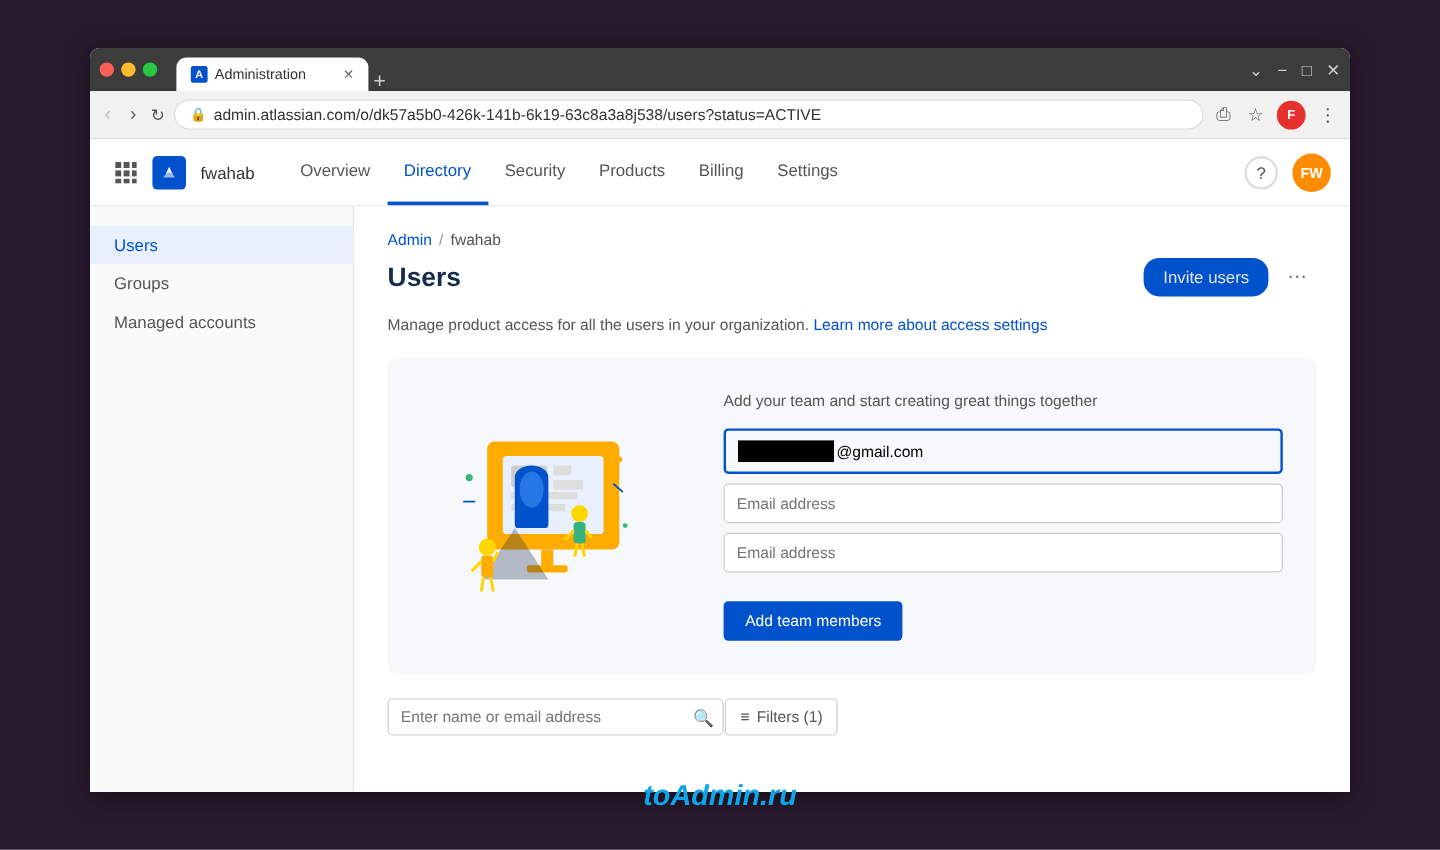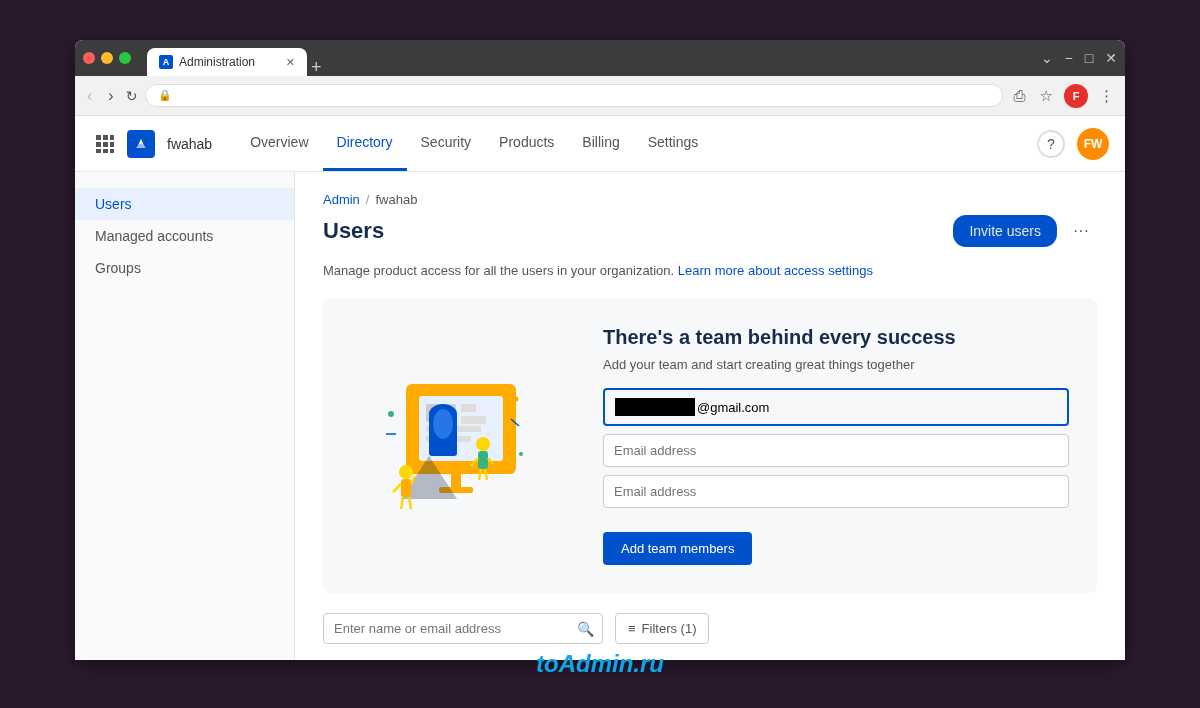--- a/index.html
+++ b/index.html
@@ -465,21 +465,21 @@
       padding: 9px 18px;
       font-size: 13px;
       cursor: pointer;
       font-weight: 500;
     }
 
     
     .search-filter-bar {
       display: flex;
       align-items: center;
-      gap: 12px;
+      gap: 1px;
       margin-top: 8px;
     }
 
     .search-input-wrapper {
       position: relative;
       flex: 0 0 280px;
     }
 
     .search-input {
       border: 1px solid #ccc;
@@ -563,20 +563,21 @@
       <span class="win-action">✕</span>
     </div>
   </div>
 
   <div class="address-bar">
     <span class="nav-btn disabled">‹</span>
     <span class="nav-btn">›</span>
     <span class="refresh-btn">↻</span>
     <div class="url-bar">
       <span class="lock-icon">🔒</span>
+      <span class="url-text">admin.atlassian.com/o/dk57a5b0-426k-141b-6k19-63c8a3a8j538/users?status=ACTIVE</span>
     </div>
     <div class="toolbar-right">
       <span class="toolbar-icon-btn">⎙</span>
       <span class="toolbar-icon-btn">☆</span>
       <div class="profile-circle">
         <span>F</span>
       </div>
       <span class="toolbar-icon-btn">⋮</span>
     </div>
   </div>
@@ -615,22 +616,22 @@
       <div class="nav-right">
         <div class="help-btn">?</div>
         <div class="user-avatar">FW</div>
       </div>
     </div>
 
     <div class="main-layout">
 
       <div class="sidebar">
         <div class="sidebar-item active">Users</div>
+        <div class="sidebar-item">Groups</div>
         <div class="sidebar-item">Managed accounts</div>
-        <div class="sidebar-item">Groups</div>
       </div>
 
       <div class="content-area">
 
         <div class="breadcrumb">
           <span class="breadcrumb-link">Admin</span>
           <span class="breadcrumb-sep">/</span>
           <span>fwahab</span>
         </div>
 
@@ -687,21 +688,20 @@
 
               <circle cx="40" cy="60" r="3" fill="#36B37E"></circle>
               <circle cx="165" cy="45" r="2.5" fill="#FFAB00"></circle>
               <circle cx="170" cy="100" r="2" fill="#36B37E"></circle>
               <line x1="35" y1="80" x2="45" y2="80" stroke="#0052cc" stroke-width="1.5"></line>
               <line x1="160" y1="65" x2="168" y2="72" stroke="#0052cc" stroke-width="1.5"></line>
             </svg>
           </div>
 
           <div class="team-form">
-            <h3>There's a team behind every success</h3>
             <p>Add your team and start creating great things together</p>
             <div class="email-input-group">
               <div class="email-input-filled">
                 <span class="email-prefix-black">&nbsp;</span>
                 <span>@gmail.com</span>
               </div>
               <input class="email-input secondary" type="email" placeholder="Email address" style="">
               <input class="email-input secondary" type="email" placeholder="Email address" style="">
             </div>
             <button class="add-members-btn">Add team members</button>

